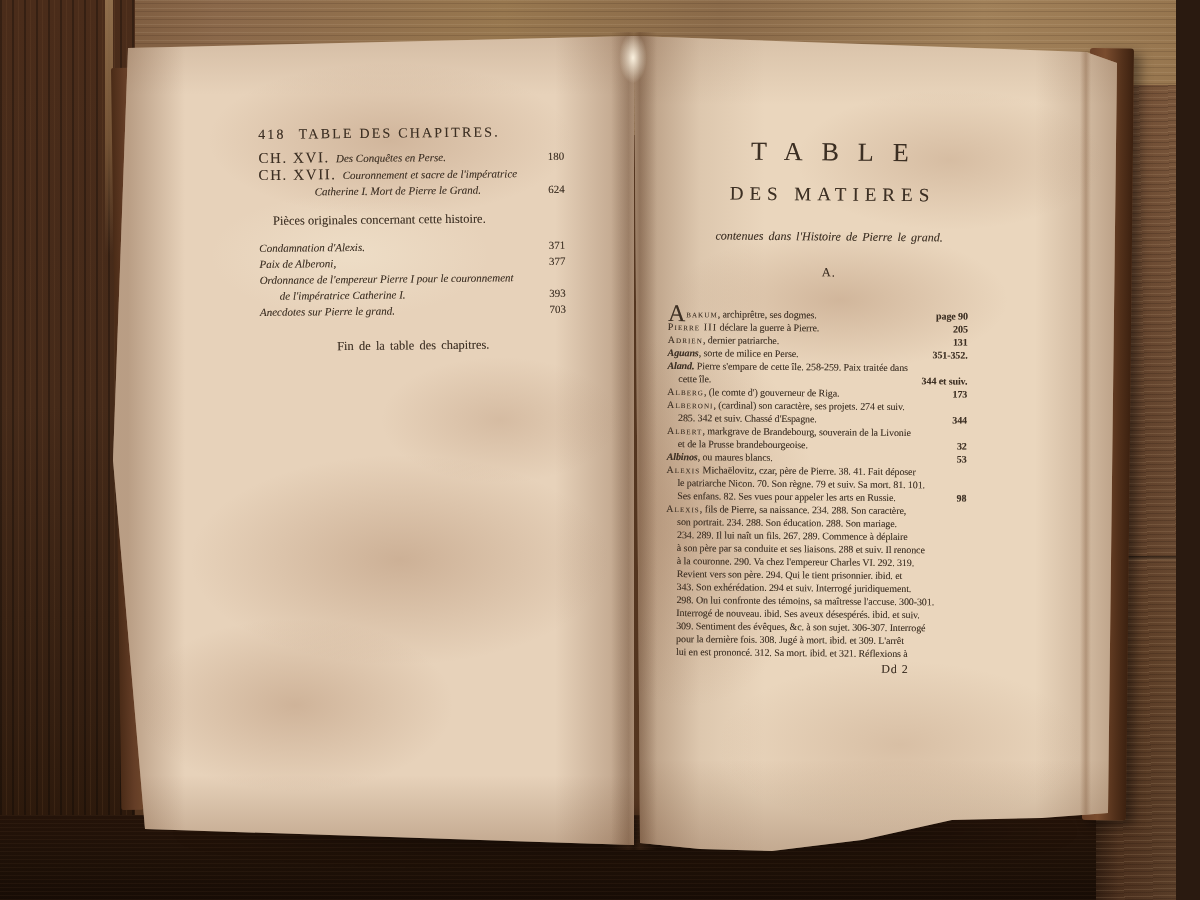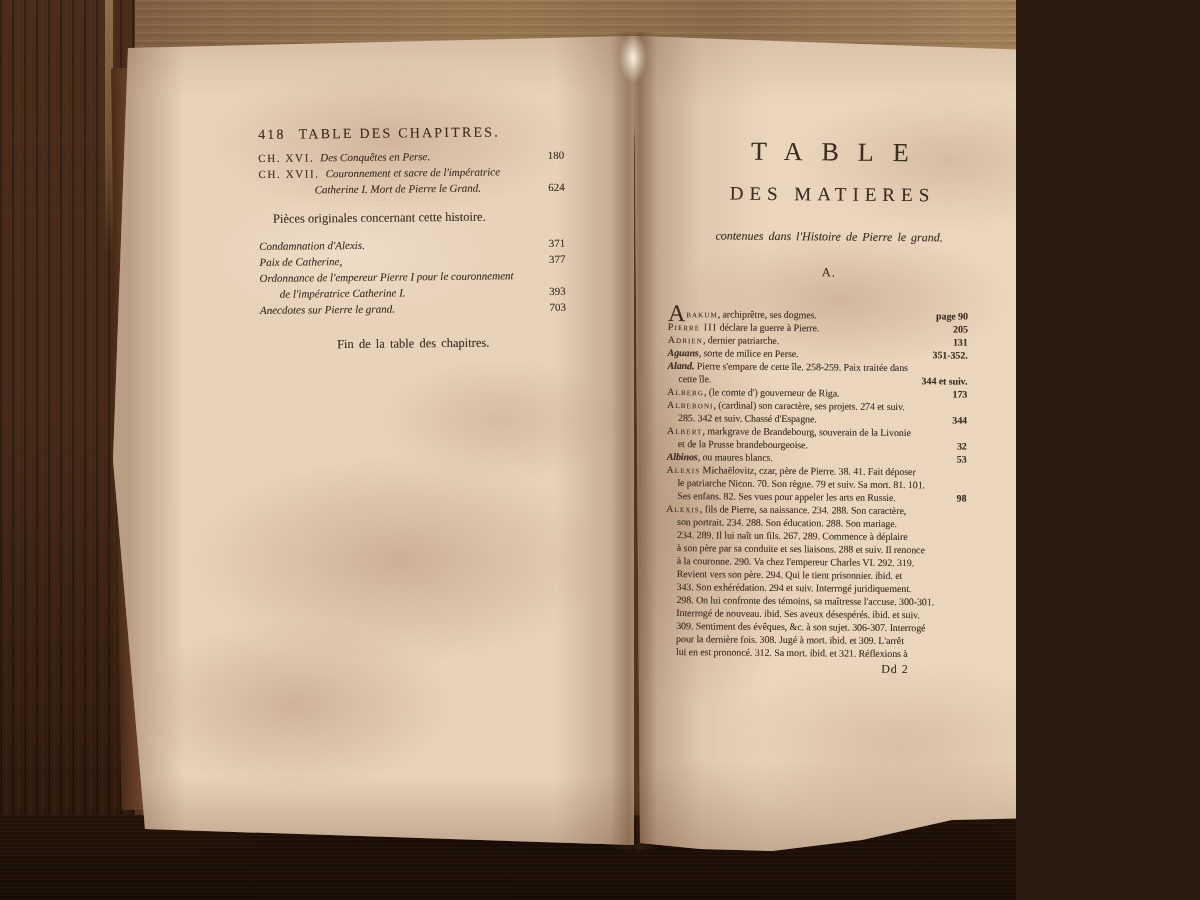--- a/index.html
+++ b/index.html
@@ -1,16 +1,16 @@
 <!DOCTYPE html>
 <html><head>
 <meta charset="utf-8">
 <style>
   html,body{margin:0;padding:0;background:#2a1a10;}
-  .scene{position:relative;width:1016px;height:900px;overflow:hidden;
+  .scene{position:relative;width:1176px;height:900px;overflow:hidden;
          font-family:"Liberation Serif","DejaVu Serif",serif;}
 
   
   .wood-base{position:absolute;inset:0;background:#53351f;}
   .wood-top{position:absolute;left:0;top:0;width:1200px;height:135px;
     background:
       repeating-linear-gradient(180deg, rgba(235,215,185,0.10) 0 1px, rgba(0,0,0,0) 1px 3px, rgba(40,20,8,0.14) 3px 4px, rgba(0,0,0,0) 4px 8px),
       linear-gradient(90deg,#6e4e33 0%,#8a684a 18%,#97774f 42%,#8a6a49 60%,#a08059 82%,#96754e 100%);}
   .wood-left{position:absolute;left:0;top:0;width:135px;height:900px;
     background:
@@ -71,21 +71,21 @@
 
   
   .ink{color:#3c2f23;text-shadow:0 0 0.5px rgba(60,47,35,0.35);}
   .lp-text{position:absolute;left:258px;top:127px;width:306px;
     transform:rotate(-0.6deg);transform-origin:top left;
     font-size:11px;line-height:16px;}
   .lp-header{display:flex;gap:13px;align-items:baseline;
     font-size:14px;letter-spacing:2.2px;margin-bottom:7px;white-space:nowrap;}
   .lp-line{display:flex;white-space:nowrap;align-items:baseline;}
   .lp-line .ref{margin-left:auto;padding-left:8px;}
-  .ch-label{font-size:11px;letter-spacing:1.6px;text-transform:uppercase;margin-right:6px;}
+  .ch-label{font-size:15px;letter-spacing:1.6px;text-transform:uppercase;margin-right:6px;}
   .it{font-style:italic;}
   .lp-ind{padding-left:56px;}
   .lp-ind2{padding-left:20px;}
   .lp-section{font-size:12.5px;margin:13px 0 11px 14px;white-space:nowrap;}
   .lp-footer{font-size:12.5px;margin-top:19px;text-align:center;word-spacing:2px;}
 
   
   .rp-title{position:absolute;left:665px;top:136px;width:330px;text-align:center;
     transform:rotate(0.5deg);transform-origin:top left;}
   .rp-t1{font-size:26px;letter-spacing:19px;text-indent:19px;line-height:30px;}
@@ -140,21 +140,21 @@
     <div class="lp-line lp-ind">
       <span class="it">Catherine I. Mort de Pierre le Grand.</span>
       <span class="ref">624</span>
     </div>
     <div class="lp-section">Pièces originales concernant cette histoire.</div>
     <div class="lp-line">
       <span class="it">Condamnation d'Alexis.</span>
       <span class="ref">371</span>
     </div>
     <div class="lp-line">
-      <span class="it">Paix de Catherine,</span>
+      <span class="it">Paix de Alberoni,</span>
       <span class="ref">377</span>
     </div>
     <div class="lp-line">
       <span class="it">Ordonnance de l'empereur Pierre I pour le couronnement</span>
     </div>
     <div class="lp-line lp-ind2">
       <span class="it">de l'impératrice Catherine I.</span>
       <span class="ref">393</span>
     </div>
     <div class="lp-line">

